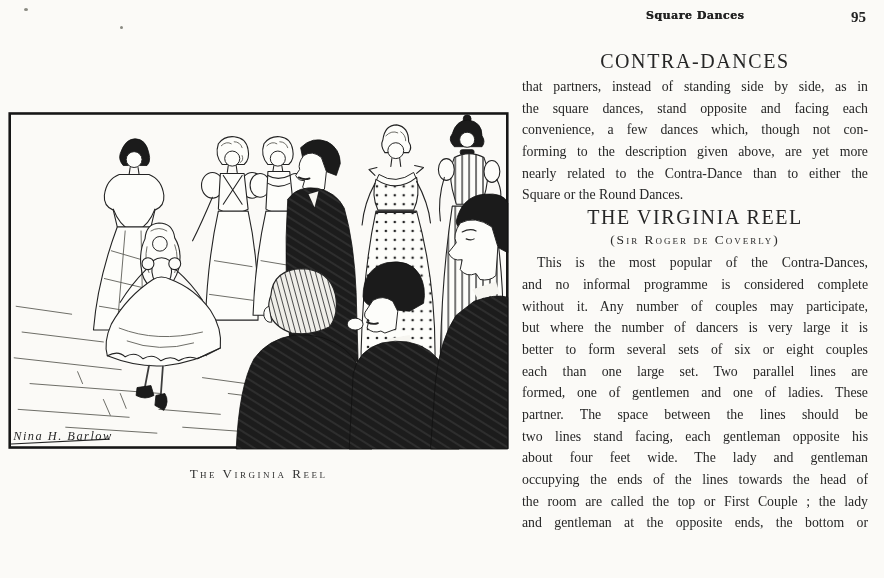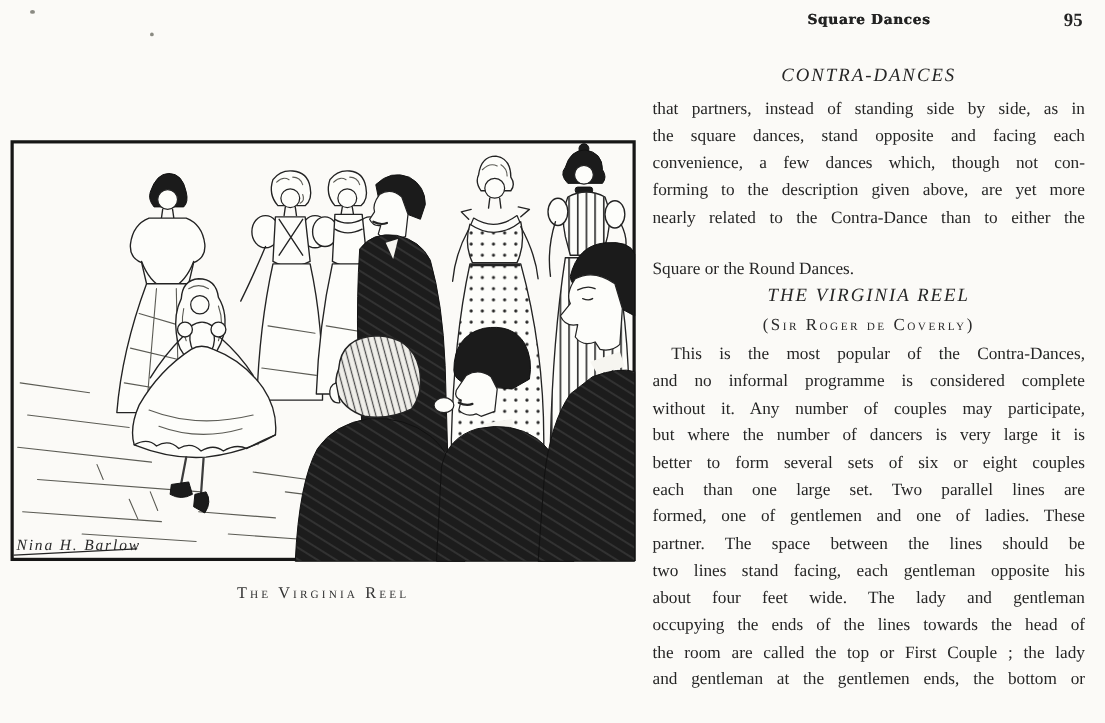--- a/index.html
+++ b/index.html
@@ -41,41 +41,40 @@
     display:block; text-align:center;
     font-family:"DejaVu Serif", serif;
     font-weight:bold; font-size:11px; letter-spacing:0.5px;
     text-shadow:0.4px 0 0 #232323;
   }
   .page-number { position:absolute; right:2px; top:9px; font-size:15px; font-weight:bold; }
 
   .heading {
     margin:22px 0 6px 0;
     text-align:center;
-    font-size:15px; font-weight:normal; letter-spacing:1.6px;
+    font-size:20px; font-weight:normal; letter-spacing:1.6px;
     line-height:18px;
     color:#262626;
-    font-style:italic;
   }
   .heading.h2 { margin:2px 0 6px 0; }
   .subheading {
     margin:0 0 3px 0; height:17px;
     text-align:center;
     font-variant:small-caps;
     font-size:13.5px; letter-spacing:2px;
     color:#2b2b2b;
   }
   .para { margin:0; }
   .bl {
     font-size:13.8px; line-height:21.7px; max-height:21.7px; overflow:hidden;
     text-align:justify; text-align-last:justify; text-justify:inter-word;
     color:#262626;
   }
   .bl.indent { text-indent:15px; }
-  .bl.endleft { text-align-last:left;margin-top:20px; }
+  .bl.endleft { text-align-last:left; }
 </style>
 </head>
 <body>
 
 <div class="speck" style="left:24px; top:8px; width:4px; height:3px;"></div>
 <div class="speck" style="left:120px; top:26px; width:3px; height:3px;"></div>
 
 <div class="illustration">
 <svg viewBox="0 0 505 341" xmlns="http://www.w3.org/2000/svg">
   <defs>
@@ -262,16 +261,16 @@
     <div class="bl">without it.  Any number of couples may participate,</div>
     <div class="bl">but where the number of dancers is very large it is</div>
     <div class="bl">better to form several sets of six or eight couples</div>
     <div class="bl">each than one large set.  Two parallel lines are</div>
     <div class="bl">formed, one of gentlemen and one of ladies.  These</div>
     <div class="bl">partner.  The space between the lines should be</div>
     <div class="bl">two lines stand facing, each gentleman opposite his</div>
     <div class="bl">about four feet wide.  The lady and gentleman</div>
     <div class="bl">occupying the ends of the lines towards the head of</div>
     <div class="bl">the room are called the top or First Couple ; the lady</div>
-    <div class="bl">and gentleman at the gentlemen ends, the bottom or</div>
+    <div class="bl">and gentleman at the opposite ends, the bottom or</div>
   </div>
 
 </div>
 
 </body></html>

